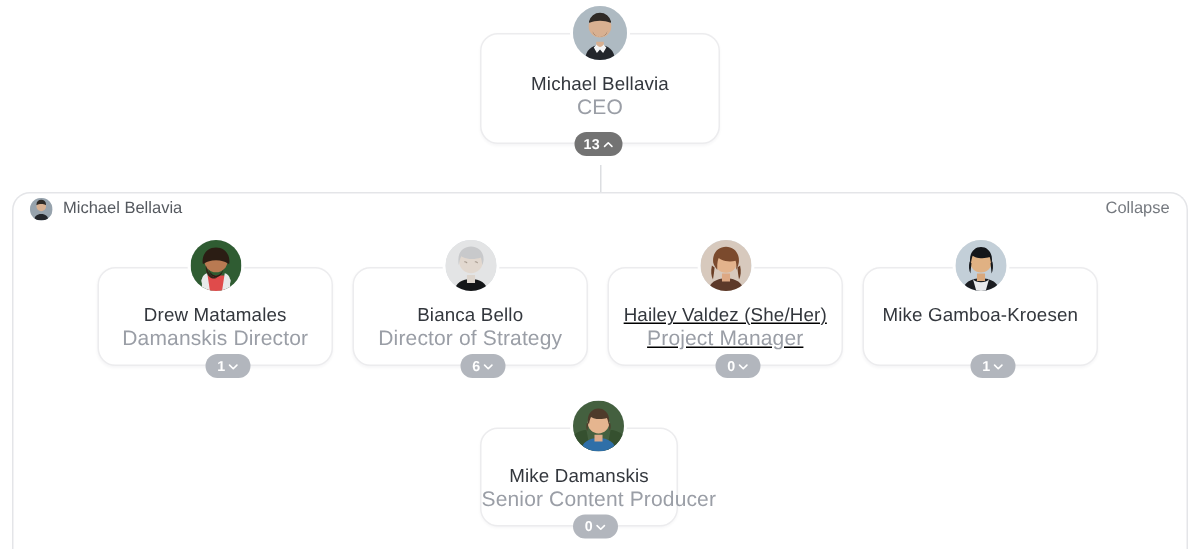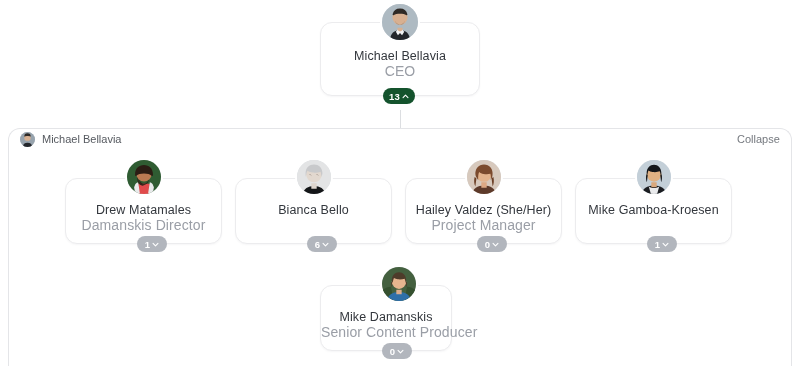--- a/index.html
+++ b/index.html
@@ -71,21 +71,21 @@
     padding: 0 6px;
     border-radius: 9px;
     font-size: 9.5px;
     font-weight: bold;
     letter-spacing: 0.2px;
     box-sizing: border-box;
     z-index: 6;
     cursor: pointer;
     user-select: none;
   }
-  .badge.dark { background: #14532d; color: #ffffff; }
+  .badge.dark { background: #737373; color: #ffffff; }
   .badge.grey { background: #b2b6bd; color: #ffffff; }
   .badge .chev { display: block; width: 7px; height: 7px; }
   .badge .chev svg { display: block; width: 7px; height: 7px; }
 
   
   .group-box {
     position: absolute;
     box-sizing: border-box;
     border: 1px solid #e4e5e8;
     border-bottom: none;
@@ -216,20 +216,21 @@
   <span class="chev">
     <svg viewBox="0 0 8 8">
         <path d="M1.2 2.8 4 5.5l2.8-2.7" fill="none" stroke="#ffffff" stroke-width="1.25" stroke-linecap="round" stroke-linejoin="round"></path>
       </svg>
   </span>
 </div>
 
 <div class="node" style="left:235px; top:178px; width:157px; height:66px;">
   <div class="node-body" style="top:24px;">
     <div class="node-name">Bianca Bello</div>
+    <div class="node-title">Director of Strategy</div>
   </div>
 </div>
 <div class="avatar" style="left:295px; top:158px; width:38px; height:38px;">
   <svg viewBox="0 0 38 38" preserveAspectRatio="xMidYMid slice">
     <rect width="38" height="38" fill="#e3e4e5"></rect>
     <path d="M7 38c0-6 5.5-9 12-9s12 3 12 9z" fill="#141618"></path>
     <path d="M16 26h6v6h-6z" fill="#ddd5cd"></path>
     <circle cx="19" cy="16" r="8.8" fill="#e2d8cf"></circle>
     <path d="M9.6 14.5c0-6 4.2-9.6 9.4-9.6s9.4 3.6 9.4 9.6c0 1-.5 3-1 4.2-.3-2.4-.6-4.6-1.2-5.6-2 .9-5.6 1.3-8.4 1-2.2-.2-4.4-.9-6-2-.9 1.3-1.6 4.3-1.8 6.6-.4-1.2-.4-3.2-.4-4.2z" fill="#c8c9cb"></path>
     <path d="M14.3 16.2c.6 0 1.2.3 1.5.7M22.2 16.2c.6 0 1.2.3 1.5.7" stroke="#a89c90" stroke-width="0.9" fill="none" stroke-linecap="round"></path>
@@ -238,21 +239,21 @@
 <div class="badge grey" style="left:307px; top:236px;">
   <span>6</span>
   <span class="chev">
     <svg viewBox="0 0 8 8">
         <path d="M1.2 2.8 4 5.5l2.8-2.7" fill="none" stroke="#ffffff" stroke-width="1.25" stroke-linecap="round" stroke-linejoin="round"></path>
       </svg>
   </span>
 </div>
 
 <div class="node" style="left:405px; top:178px; width:157px; height:66px;">
-  <div class="node-body" style="top:24px;">
+  <div class="node-body" style="top:24px;text-decoration:underline;">
     <div class="node-name">Hailey Valdez (She/Her)</div>
     <div class="node-title">Project Manager</div>
   </div>
 </div>
 <div class="avatar" style="left:465px; top:158px; width:38px; height:38px;">
   <svg viewBox="0 0 38 38" preserveAspectRatio="xMidYMid slice">
     <rect width="38" height="38" fill="#d7c9bd"></rect>
     <path d="M6 38c0-6 6-9.5 13-9.5S32 32 32 38z" fill="#5d3a2a"></path>
     <path d="M16 25h6v6h-6z" fill="#dda883"></path>
     <circle cx="19" cy="16" r="8.4" fill="#e3b38c"></circle>

